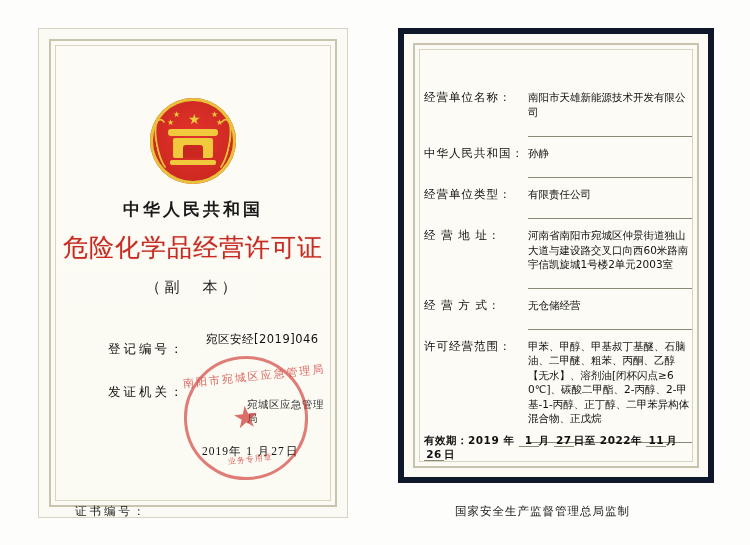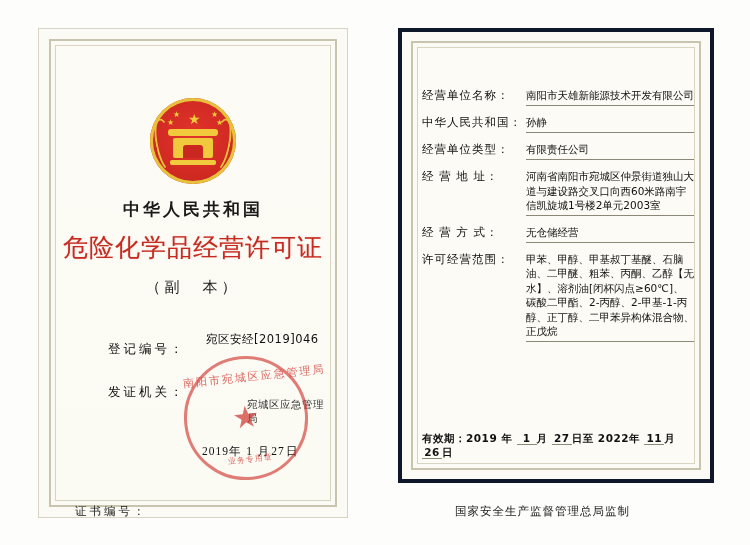--- a/index.html
+++ b/index.html
@@ -240,21 +240,21 @@
   }
 
   
   .cert-right {
     position: absolute;
     left: 398px;
     top: 28px;
     width: 316px;
     height: 455px;
     background: #fbfaf4;
-    border: 4px solid #0f172a;
+    border: 6px solid #0f172a;
     box-sizing: border-box;
   }
   .cert-right-inner {
     position: absolute;
     left: 9px; top: 9px; right: 9px; bottom: 9px;
     border: 2px solid #c9c4ae;
     box-sizing: border-box;
   }
   .cert-right-inner2 {
     position: absolute;
@@ -283,21 +283,21 @@
     color: #111;
     letter-spacing: 1px;
     text-align: justify;
     line-height: 15px;
   }
   .row .rvalue {
     flex: 1;
     font-size: 10.5px;
     color: #111;
     line-height: 15px;
-    padding-bottom: 2px;
+    padding-bottom: 16px;
     border-bottom: 1px solid #8b8878;
     min-height: 15px;
     word-break: break-all;
   }
   .row.tall .rvalue { line-height: 14.5px; }
 
   .validity {
     position: absolute;
     left: 20px;
     right: 16px;

